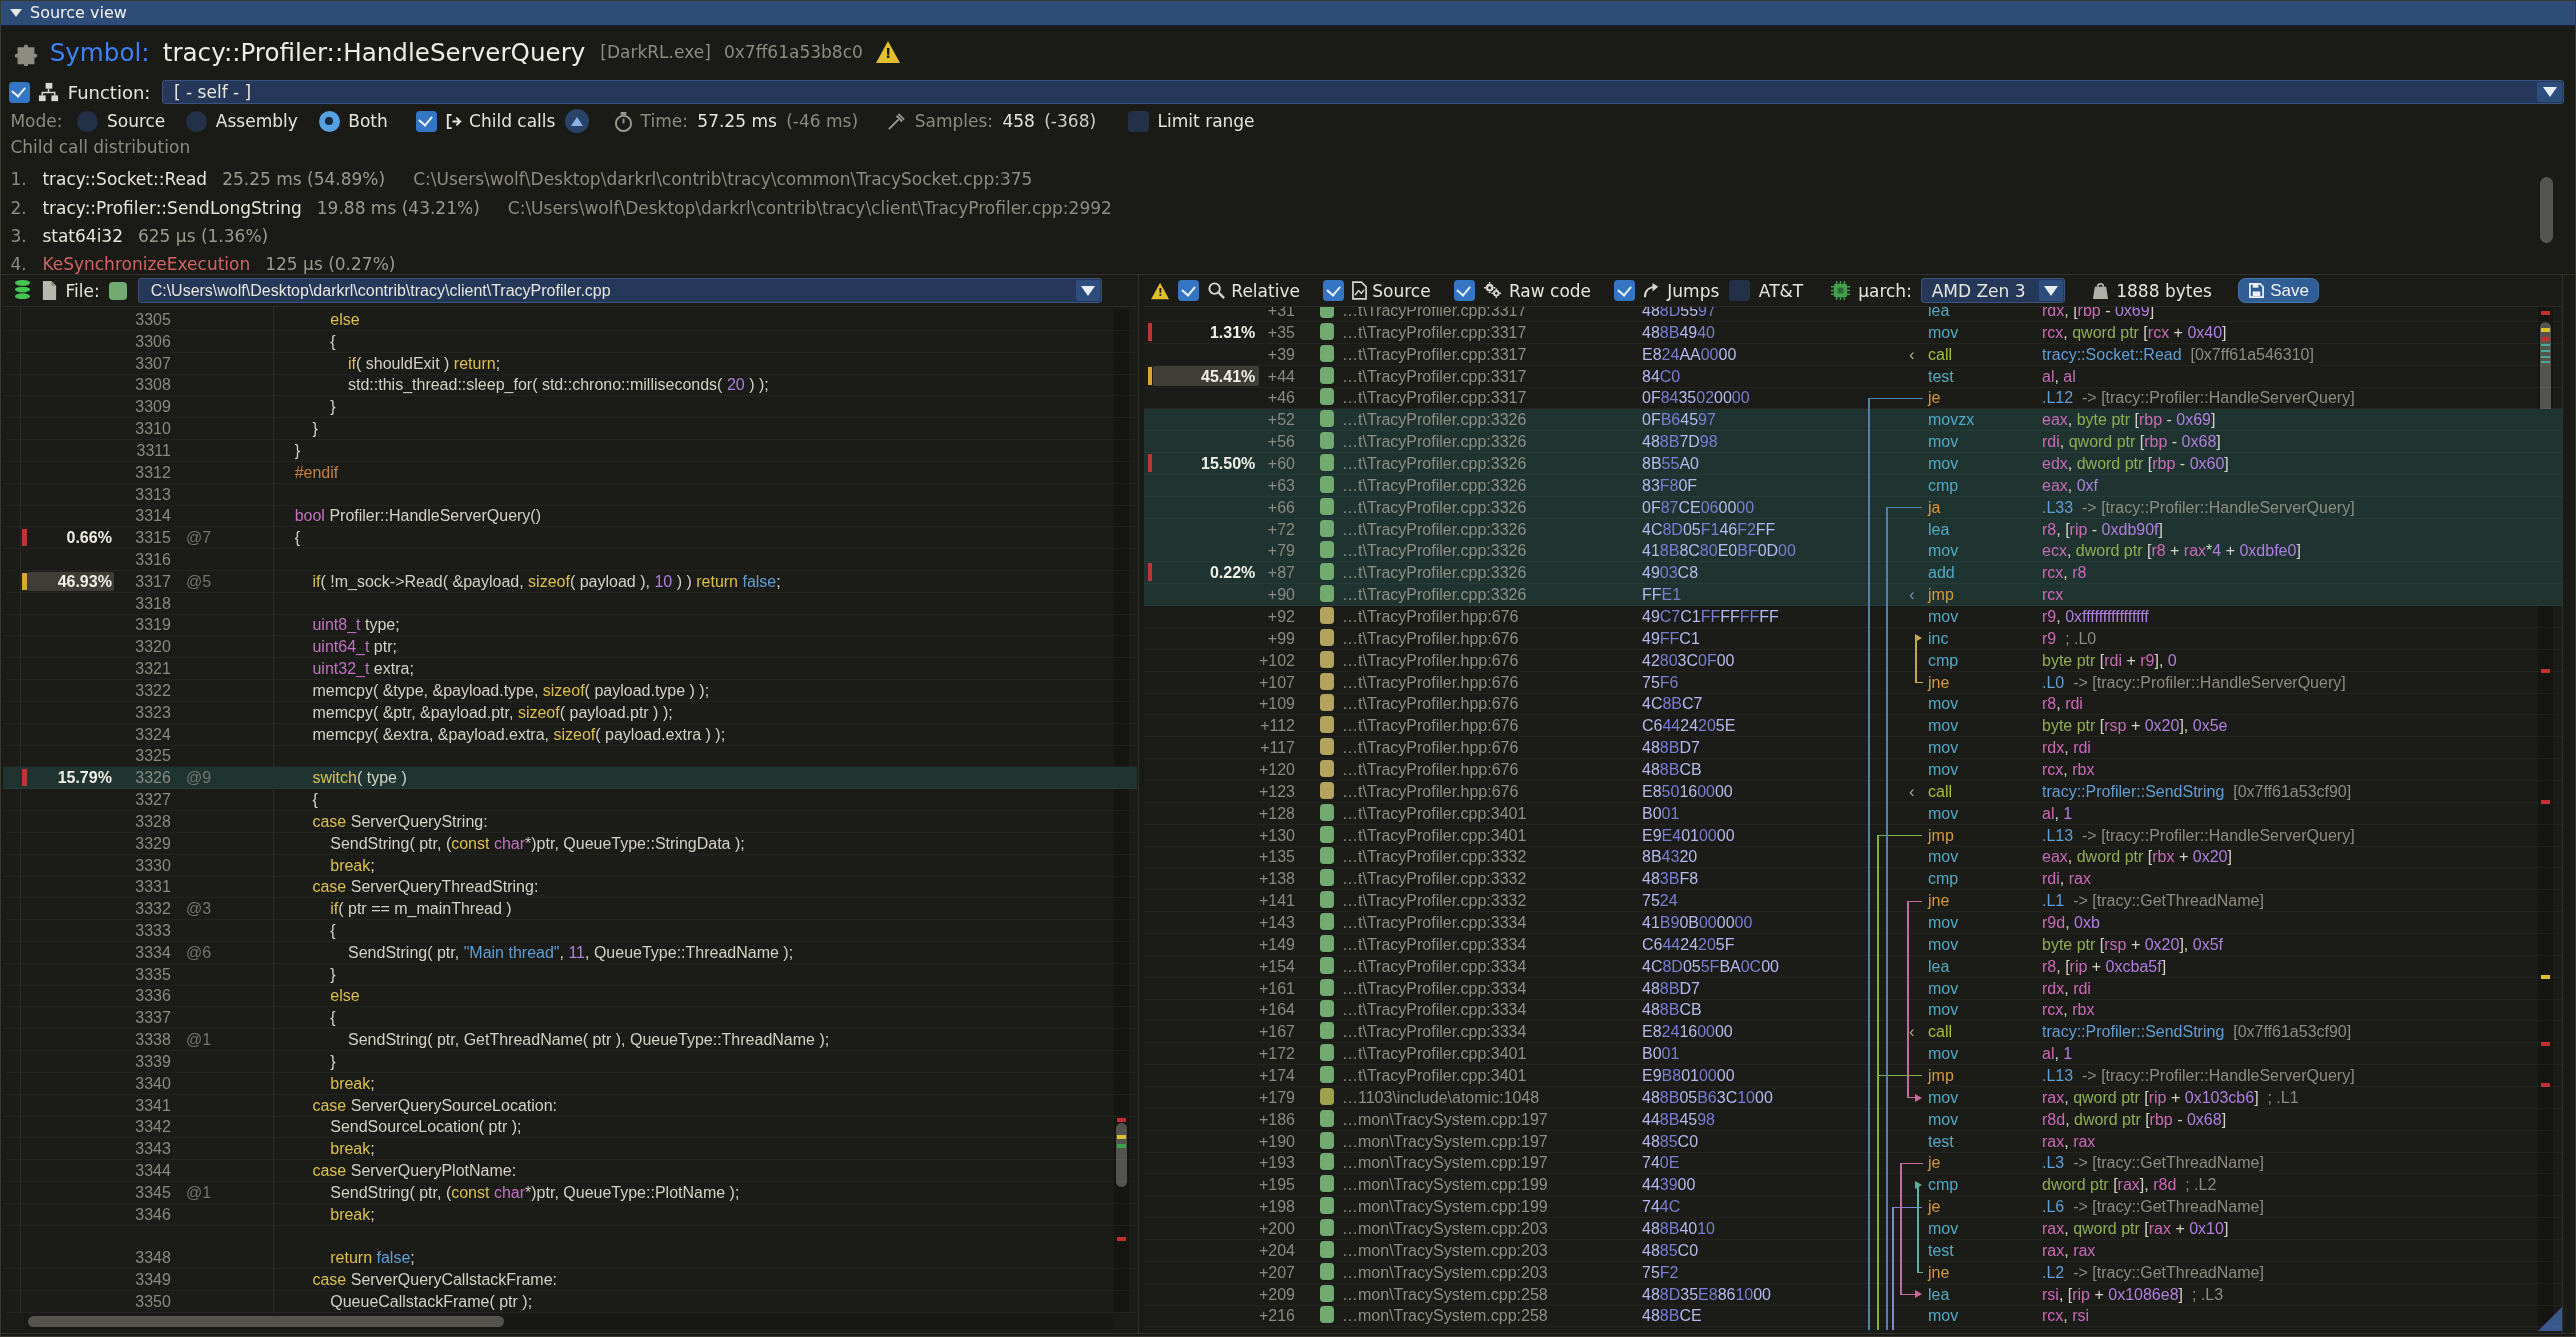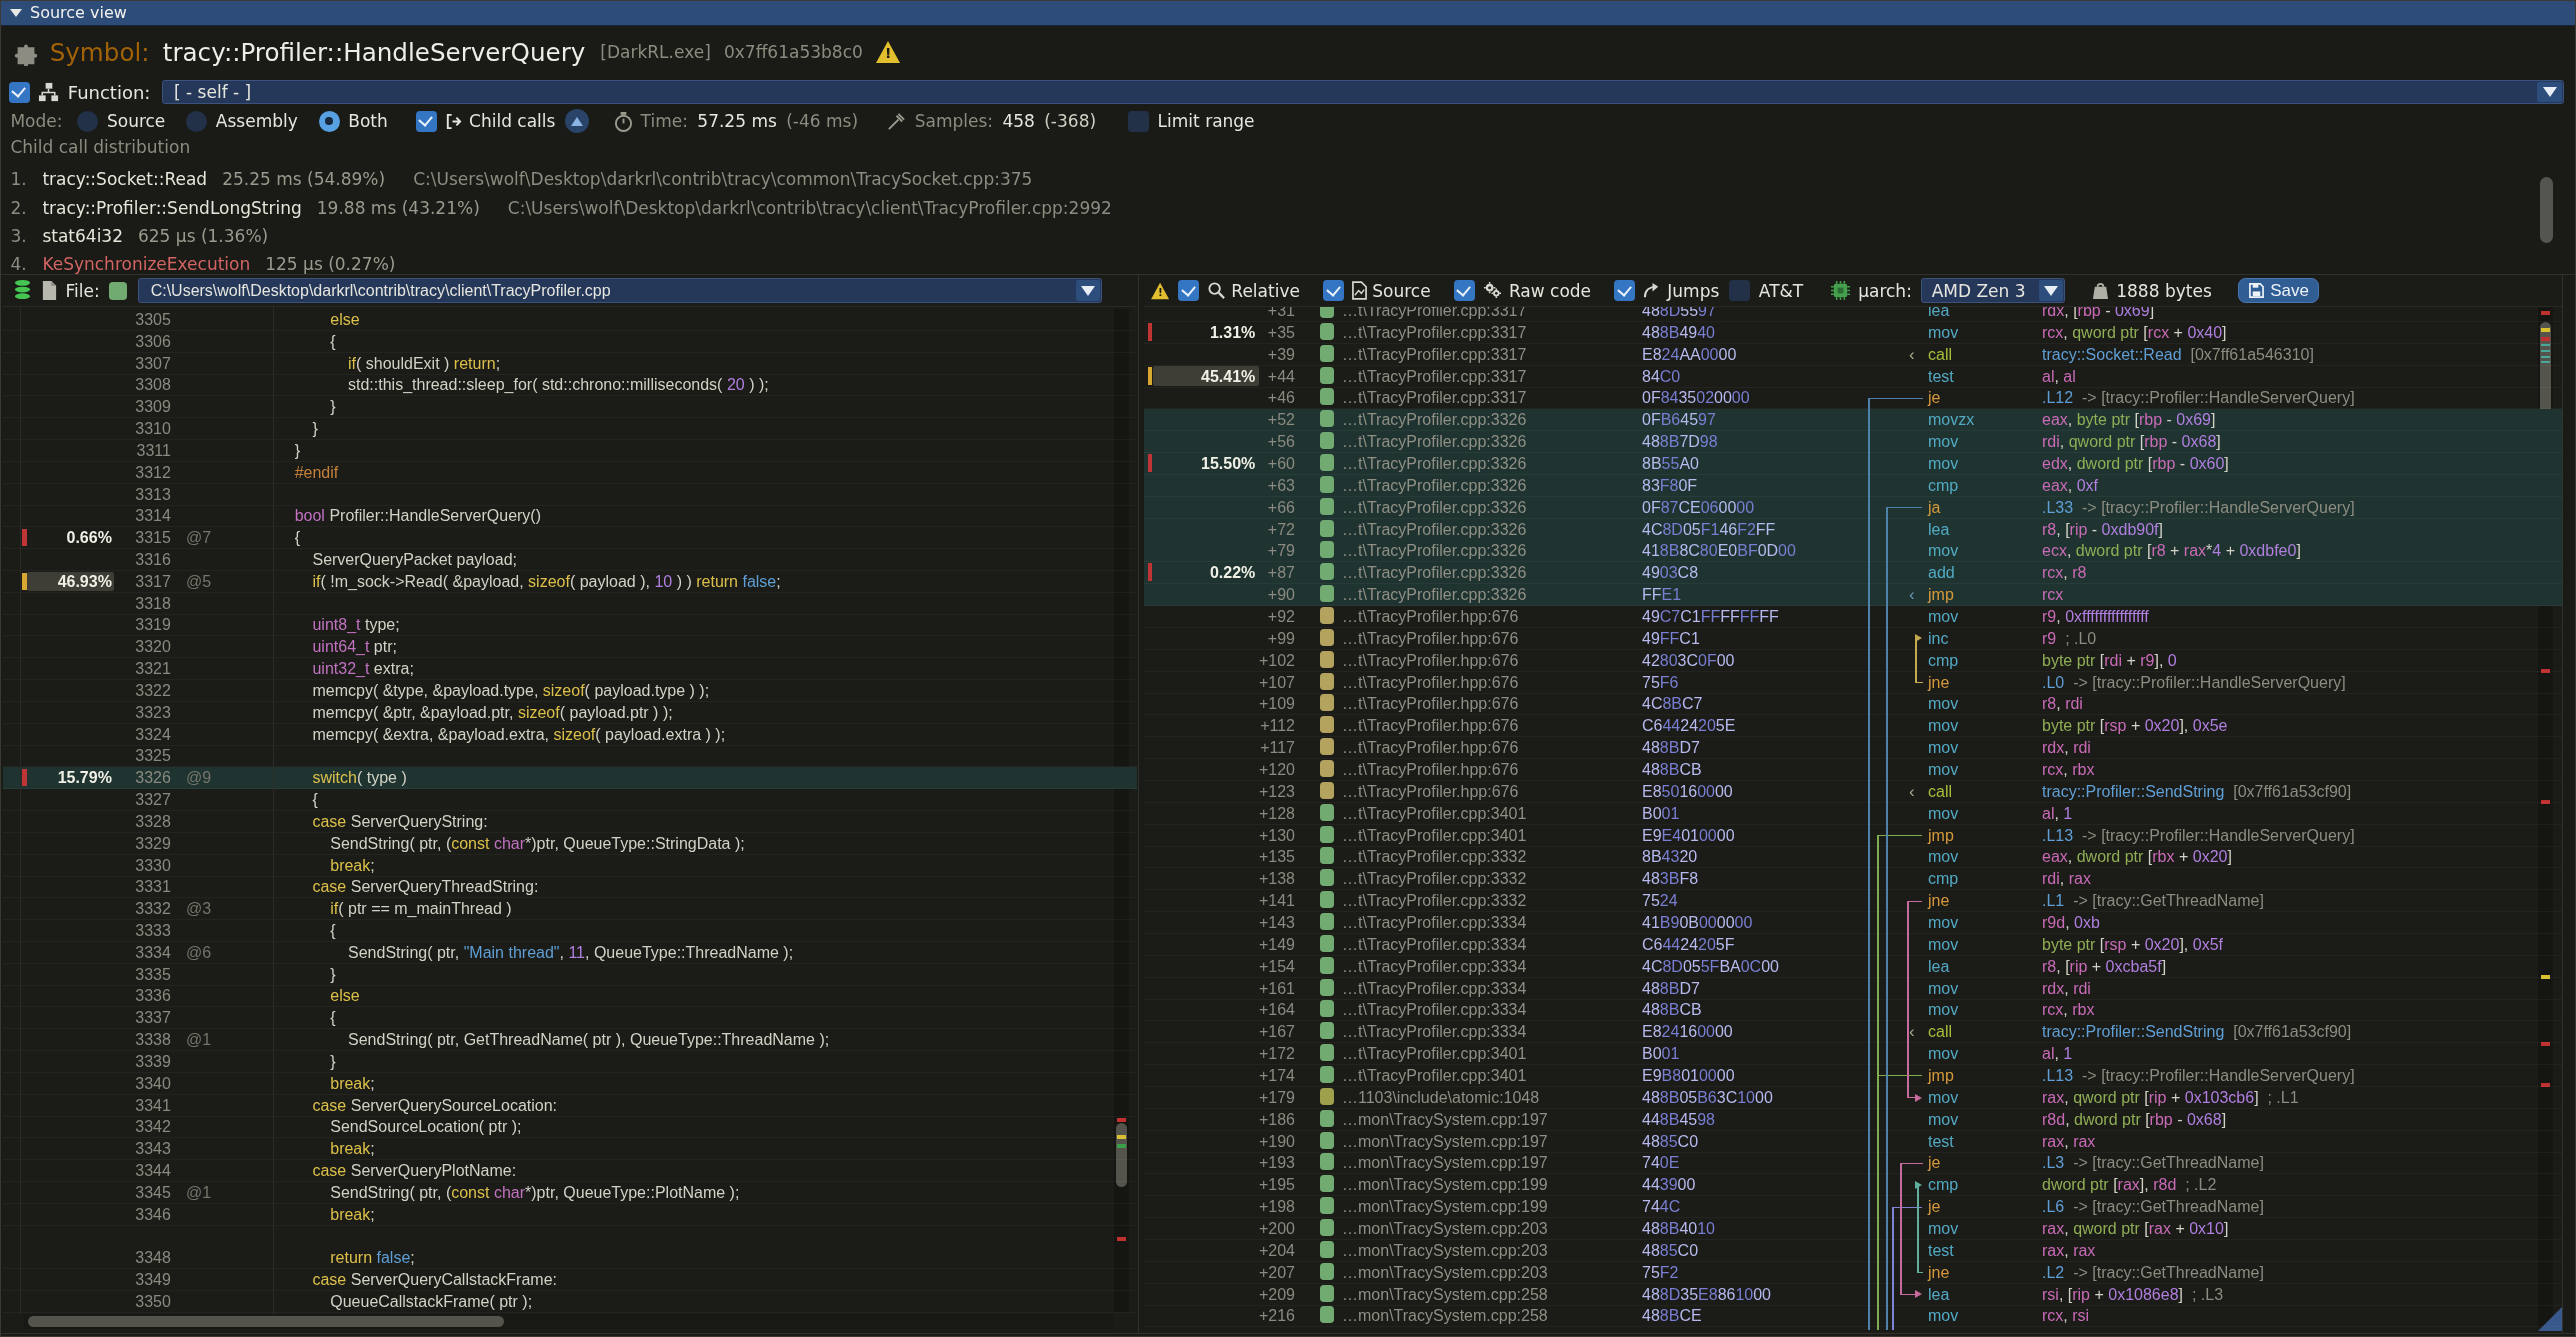--- a/index.html
+++ b/index.html
@@ -10,21 +10,21 @@
   
   .titlebar { position:absolute; left:0; top:0; width:100%; height:24.6px;
               background:#2e4c78; border-bottom:0.9px solid #16253e;
               display:flex; align-items:center; color:#f2f2ee; font-size:16px; }
   .tb-tri { width:0;height:0;border-left:6.6px solid transparent;border-right:6.6px solid transparent;
             border-top:8.5px solid #e8e8e4; margin:0 7.6px 0 9.4px; }
 
   
   .symrow { position:absolute; left:0; top:24.6px; width:100%; height:53px;
             display:flex; align-items:center; }
-  .symrow .lbl { color:#a16207; font-size:24.6px; margin-right:13.2px; }
+  .symrow .lbl { color:#3b82f6; font-size:24.6px; margin-right:13.2px; }
   .symrow .name { color:#eeeee6; font-size:24.6px; margin-right:15px; }
   .symrow .meta { color:#8c8c81; font-size:17px; margin-right:13.2px; }
 
   .warn { position:relative; width:24.6px; height:22px; }
   .warn::before { content:""; position:absolute; left:0; top:0; width:0; height:0;
      border-left:12.3px solid transparent; border-right:12.3px solid transparent;
      border-bottom:22px solid #e2bf2e; }
   .warn::after { content:"!"; position:absolute; left:0; top:3.8px; width:24.6px; text-align:center;
      color:#1a1a16; font-weight:bold; font-size:14px; }
 
@@ -281,21 +281,21 @@
           <div class="crow" style="top: 22px;"><div class="cell lnum" style="left: 111px; width: 57px;">3306</div><div class="cell" style="left: 274px; right: 23px;"><span class="tk-w">            {</span></div></div>
           <div class="crow" style="top: 44px;"><div class="cell lnum" style="left: 111px; width: 57px;">3307</div><div class="cell" style="left: 274px; right: 23px;"><span class="tk-w">                </span><span class="tk-kw">if</span><span class="tk-w">( </span><span class="tk-w">shouldExit</span><span class="tk-w"> ) </span><span class="tk-kw">return</span><span class="tk-w">;</span></div></div>
           <div class="crow" style="top: 65px;"><div class="cell lnum" style="left: 111px; width: 57px;">3308</div><div class="cell" style="left: 274px; right: 23px;"><span class="tk-w">                </span><span class="tk-w">std</span><span class="tk-w">::</span><span class="tk-w">this_thread</span><span class="tk-w">::</span><span class="tk-w">sleep_for</span><span class="tk-w">( </span><span class="tk-w">std</span><span class="tk-w">::</span><span class="tk-w">chrono</span><span class="tk-w">::</span><span class="tk-w">milliseconds</span><span class="tk-w">( </span><span class="tk-num">20</span><span class="tk-w"> ) );</span></div></div>
           <div class="crow" style="top: 87px;"><div class="cell lnum" style="left: 111px; width: 57px;">3309</div><div class="cell" style="left: 274px; right: 23px;"><span class="tk-w">            }</span></div></div>
           <div class="crow" style="top: 109px;"><div class="cell lnum" style="left: 111px; width: 57px;">3310</div><div class="cell" style="left: 274px; right: 23px;"><span class="tk-w">        }</span></div></div>
           <div class="crow" style="top: 131px;"><div class="cell lnum" style="left: 111px; width: 57px;">3311</div><div class="cell" style="left: 274px; right: 23px;"><span class="tk-w">    }</span></div></div>
           <div class="crow" style="top: 153px;"><div class="cell lnum" style="left: 111px; width: 57px;">3312</div><div class="cell" style="left: 274px; right: 23px;"><span class="tk-w">    </span><span class="tk-pre">#endif</span></div></div>
           <div class="crow" style="top: 175px;"><div class="cell lnum" style="left: 111px; width: 57px;">3313</div><div class="cell" style="left: 274px; right: 23px;"></div></div>
           <div class="crow" style="top: 196px;"><div class="cell lnum" style="left: 111px; width: 57px;">3314</div><div class="cell" style="left: 274px; right: 23px;"><span class="tk-w">    </span><span class="tk-type">bool</span><span class="tk-w"> </span><span class="tk-w">Profiler</span><span class="tk-w">::</span><span class="tk-w">HandleServerQuery</span><span class="tk-w">()</span></div></div>
           <div class="crow" style="top: 218px;"><div class="pctbar red" style="left: 19px;"></div><div class="cell pcttxt" style="left: 28px; width: 81px;">0.66%</div><div class="cell lnum" style="left: 111px; width: 57px;">3315</div><div class="cell anno" style="left: 183px;">@7</div><div class="cell" style="left: 274px; right: 23px;"><span class="tk-w">    {</span></div></div>
-          <div class="crow" style="top: 240px;"><div class="cell lnum" style="left: 111px; width: 57px;">3316</div><div class="cell" style="left: 274px; right: 23px;"><span class="tk-w">        </span><span class="tk-w">ServerQueryPacket</span><span class="tk-w"> </span><span class="tk-w">payload</span><span class="tk-w">;</span></div></div>
+          <div class="crow" style="top: 240px;"><div class="cell lnum" style="left: 111px; width: 57px;">3316</div></div>
           <div class="crow" style="top: 262px;"><div class="pctbox" style="left: 24.6px; width: 87px;"></div><div class="pctbar yellow" style="left: 19px;"></div><div class="cell pcttxt" style="left: 28px; width: 81px;">46.93%</div><div class="cell lnum" style="left: 111px; width: 57px;">3317</div><div class="cell anno" style="left: 183px;">@5</div><div class="cell" style="left: 274px; right: 23px;"><span class="tk-w">        </span><span class="tk-kw">if</span><span class="tk-w">( !</span><span class="tk-w">m_sock</span><span class="tk-w">-&gt;</span><span class="tk-w">Read</span><span class="tk-w">( &amp;</span><span class="tk-w">payload</span><span class="tk-w">, </span><span class="tk-kw">sizeof</span><span class="tk-w">( </span><span class="tk-w">payload</span><span class="tk-w"> ), </span><span class="tk-num">10</span><span class="tk-w"> ) ) </span><span class="tk-kw">return</span><span class="tk-w"> </span><span class="tk-str">false</span><span class="tk-w">;</span></div></div>
           <div class="crow" style="top: 284px;"><div class="cell lnum" style="left: 111px; width: 57px;">3318</div><div class="cell" style="left: 274px; right: 23px;"></div></div>
           <div class="crow" style="top: 305px;"><div class="cell lnum" style="left: 111px; width: 57px;">3319</div><div class="cell" style="left: 274px; right: 23px;"><span class="tk-w">        </span><span class="tk-type">uint8_t</span><span class="tk-w"> </span><span class="tk-w">type</span><span class="tk-w">;</span></div></div>
           <div class="crow" style="top: 327px;"><div class="cell lnum" style="left: 111px; width: 57px;">3320</div><div class="cell" style="left: 274px; right: 23px;"><span class="tk-w">        </span><span class="tk-type">uint64_t</span><span class="tk-w"> </span><span class="tk-w">ptr</span><span class="tk-w">;</span></div></div>
           <div class="crow" style="top: 349px;"><div class="cell lnum" style="left: 111px; width: 57px;">3321</div><div class="cell" style="left: 274px; right: 23px;"><span class="tk-w">        </span><span class="tk-type">uint32_t</span><span class="tk-w"> </span><span class="tk-w">extra</span><span class="tk-w">;</span></div></div>
           <div class="crow" style="top: 371px;"><div class="cell lnum" style="left: 111px; width: 57px;">3322</div><div class="cell" style="left: 274px; right: 23px;"><span class="tk-w">        </span><span class="tk-w">memcpy</span><span class="tk-w">( &amp;</span><span class="tk-w">type</span><span class="tk-w">, &amp;</span><span class="tk-w">payload</span><span class="tk-w">.</span><span class="tk-w">type</span><span class="tk-w">, </span><span class="tk-kw">sizeof</span><span class="tk-w">( </span><span class="tk-w">payload</span><span class="tk-w">.</span><span class="tk-w">type</span><span class="tk-w"> ) );</span></div></div>
           <div class="crow" style="top: 393px;"><div class="cell lnum" style="left: 111px; width: 57px;">3323</div><div class="cell" style="left: 274px; right: 23px;"><span class="tk-w">        </span><span class="tk-w">memcpy</span><span class="tk-w">( &amp;</span><span class="tk-w">ptr</span><span class="tk-w">, &amp;</span><span class="tk-w">payload</span><span class="tk-w">.</span><span class="tk-w">ptr</span><span class="tk-w">, </span><span class="tk-kw">sizeof</span><span class="tk-w">( </span><span class="tk-w">payload</span><span class="tk-w">.</span><span class="tk-w">ptr</span><span class="tk-w"> ) );</span></div></div>
           <div class="crow" style="top: 415px;"><div class="cell lnum" style="left: 111px; width: 57px;">3324</div><div class="cell" style="left: 274px; right: 23px;"><span class="tk-w">        </span><span class="tk-w">memcpy</span><span class="tk-w">( &amp;</span><span class="tk-w">extra</span><span class="tk-w">, &amp;</span><span class="tk-w">payload</span><span class="tk-w">.</span><span class="tk-w">extra</span><span class="tk-w">, </span><span class="tk-kw">sizeof</span><span class="tk-w">( </span><span class="tk-w">payload</span><span class="tk-w">.</span><span class="tk-w">extra</span><span class="tk-w"> ) );</span></div></div>
           <div class="crow" style="top: 436px;"><div class="cell lnum" style="left: 111px; width: 57px;">3325</div><div class="cell" style="left: 274px; right: 23px;"></div></div>
           <div class="crow hl" style="top: 458px;"><div class="pctbar red" style="left: 19px;"></div><div class="cell pcttxt" style="left: 28px; width: 81px;">15.79%</div><div class="cell lnum" style="left: 111px; width: 57px;">3326</div><div class="cell anno" style="left: 183px;">@9</div><div class="cell" style="left: 274px; right: 23px;"><span class="tk-w">        </span><span class="tk-kw">switch</span><span class="tk-w">( </span><span class="tk-w">type</span><span class="tk-w"> )</span></div></div>

